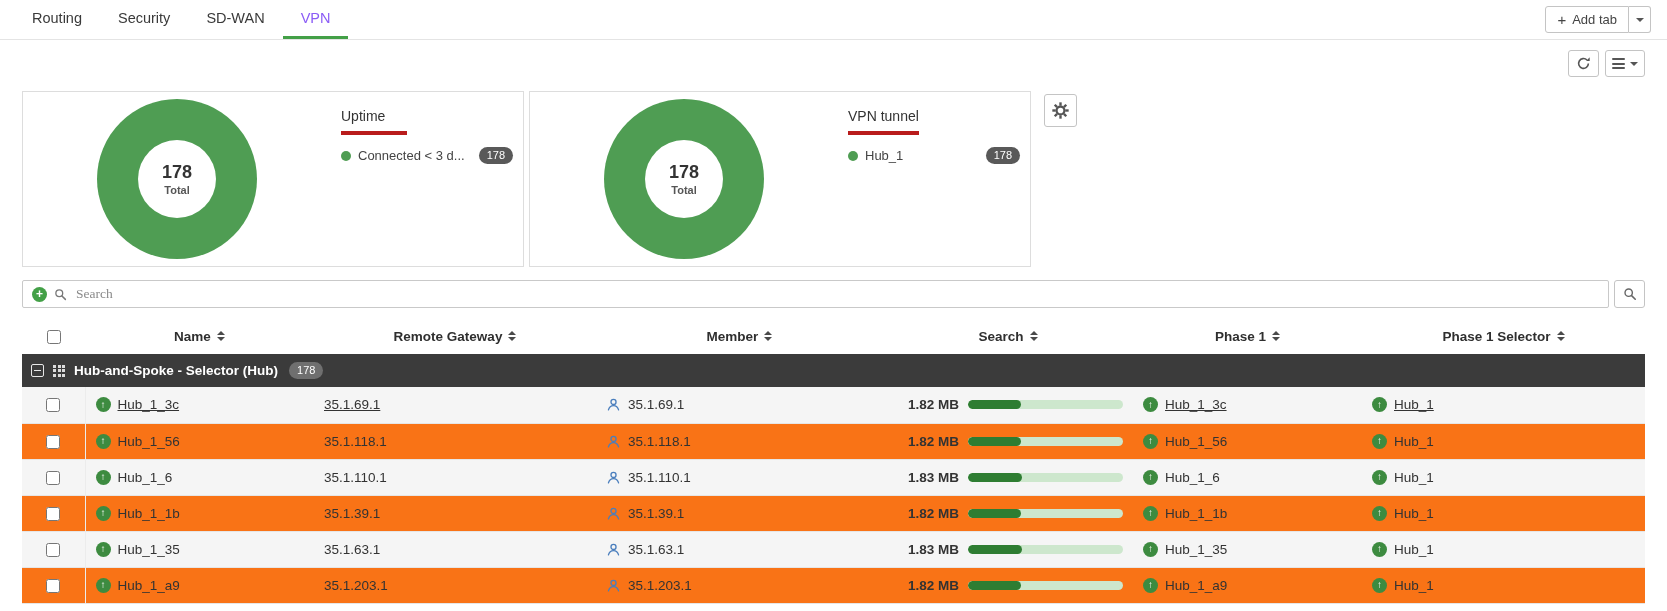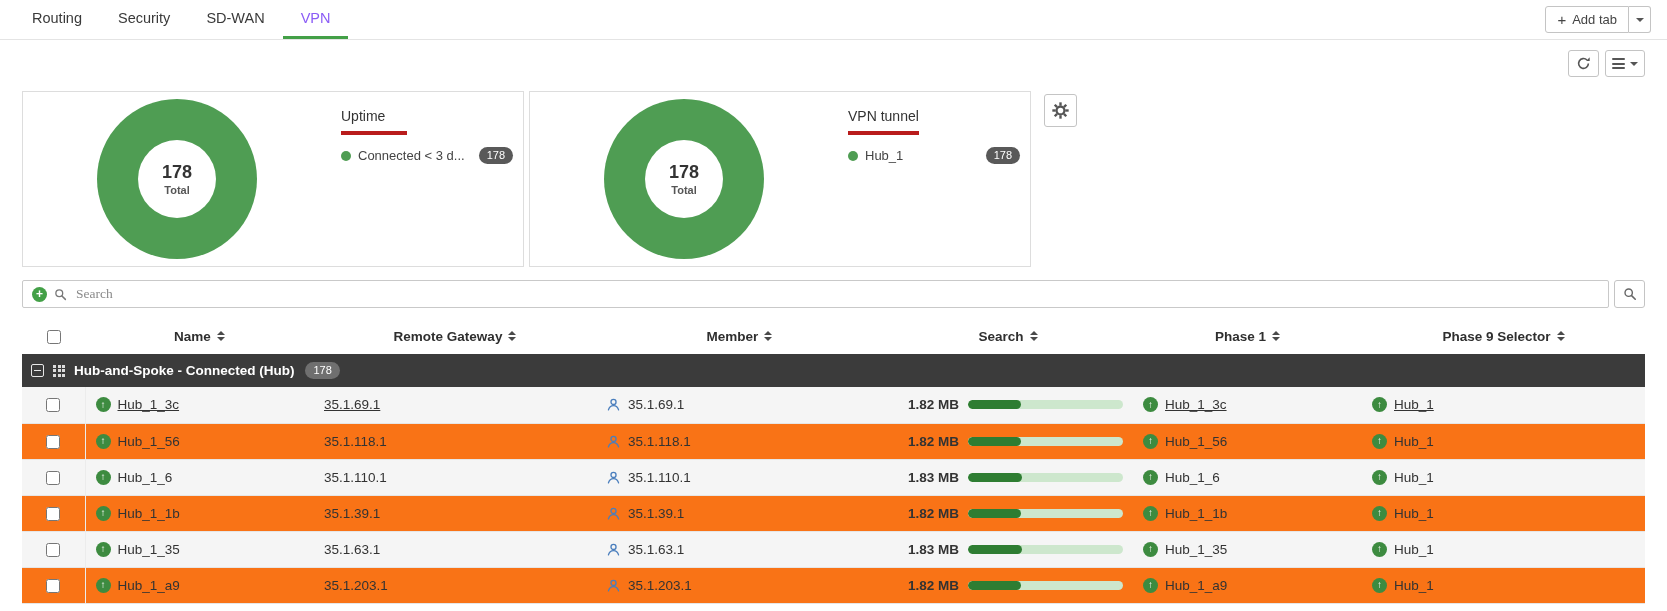--- a/index.html
+++ b/index.html
@@ -277,21 +277,21 @@
         <span class="th-inner">
               <span>Phase 1</span>
               <span class="sort">
                 <i class="up"></i>
                 <i class="down"></i>
               </span>
             </span>
       </th>
       <th>
         <span class="th-inner">
-              <span>Phase 9 Selector</span>
+              <span>Phase 1 Selector</span>
               <span class="sort">
                 <i class="up"></i>
                 <i class="down"></i>
               </span>
             </span>
       </th>
     </tr>
   </thead>
   <tbody>
     <tr class="group-row">
@@ -302,21 +302,21 @@
                 <b></b>
                 <b></b>
                 <b></b>
                 <b></b>
                 <b></b>
                 <b></b>
                 <b></b>
                 <b></b>
                 <b></b>
               </span>
-          <span class="group-label">Hub-and-Spoke - Connected (Hub)</span>
+          <span class="group-label">Hub-and-Spoke - Selector (Hub)</span>
           <span class="badge group-badge">178</span>
         </span>
       </td>
     </tr>
 
     <tr class="data-row hovered">
       <td class="col-check"><input type="checkbox" style=""></td>
       <td>
             <span class="cell">
               <span class="up-icon"></span>

